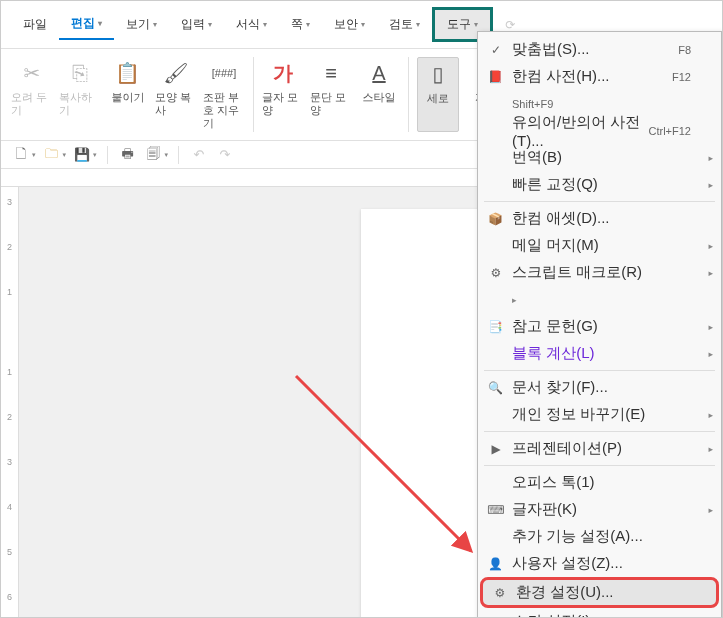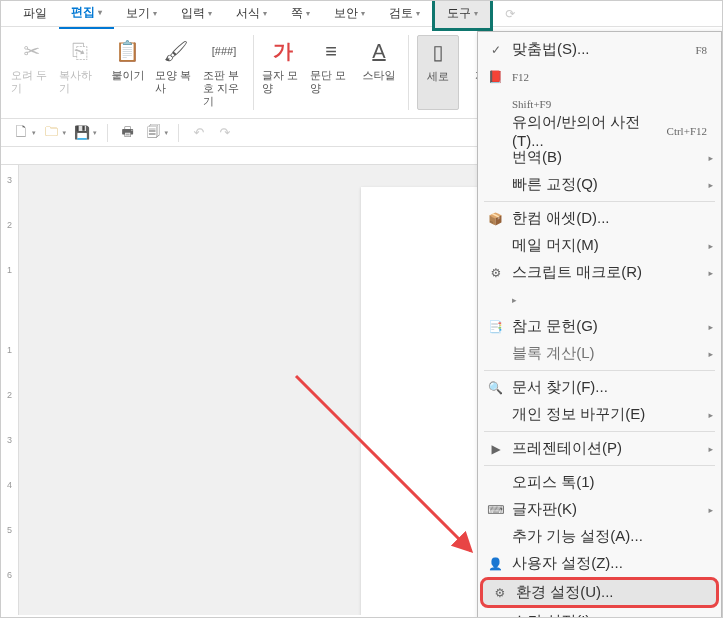--- a/index.html
+++ b/index.html
@@ -10,21 +10,21 @@
       width: 723px;
       height: 618px;
       overflow: hidden;
       position: relative;
       border: 1px solid #ccc;
     }
     
     .menubar {
       display: flex;
       align-items: center;
-      height: 26px;
+      height: 48px;
       padding: 0 10px;
       border-bottom: 1px solid #e0e0e0;
       gap: 0;
     }
     .menu-item {
       padding: 6px 12px;
       cursor: pointer;
       display: flex;
       align-items: center;
       gap: 3px;
@@ -207,22 +207,22 @@
       width: 20px;
       height: 16px;
       margin-right: 6px;
       display: flex;
       align-items: center;
       justify-content: center;
       font-size: 12px;
       color: #666;
     }
     .dd-label { flex: 1; font-size: 15px; color: #333; }
-    .dd-item.disabled .dd-label { color: #737373; }
-    .dd-shortcut { font-size: 11px; color: #666; margin-right: 6px; font-family: Liberation Serif, serif; }
+    .dd-item.disabled .dd-label { color: #6d28d9; }
+    .dd-shortcut { font-size: 11px; color: #666; margin-right: 22px; }
     .dd-arrow { font-size: 9px; color: #888; }
     .dd-sep { height: 1px; background: #ddd; margin: 3px 6px; }
     
     .arrow-svg {
       position: absolute;
       top: 370px;
       left: 290px;
       z-index: 200;
       pointer-events: none;
     }
@@ -378,20 +378,21 @@
 </div>
 
 <div class="dropdown" id="dropdown">
     <div class="dd-item">
       <span class="dd-icon">✓</span>
       <span class="dd-label">맞춤법(S)...</span>
       <span class="dd-shortcut">F8</span>
     </div>
     <div class="dd-item">
       <span class="dd-icon">📕</span>
+      <span class="dd-label">한컴 사전(H)...</span>
       <span class="dd-shortcut">F12</span>
     </div>
     <div class="dd-item">
       <span class="dd-icon"></span>
       <span class="dd-shortcut">Shift+F9</span>
     </div>
     <div class="dd-item">
       <span class="dd-icon"></span>
       <span class="dd-label">유의어/반의어 사전(T)...</span>
       <span class="dd-shortcut">Ctrl+F12</span>

